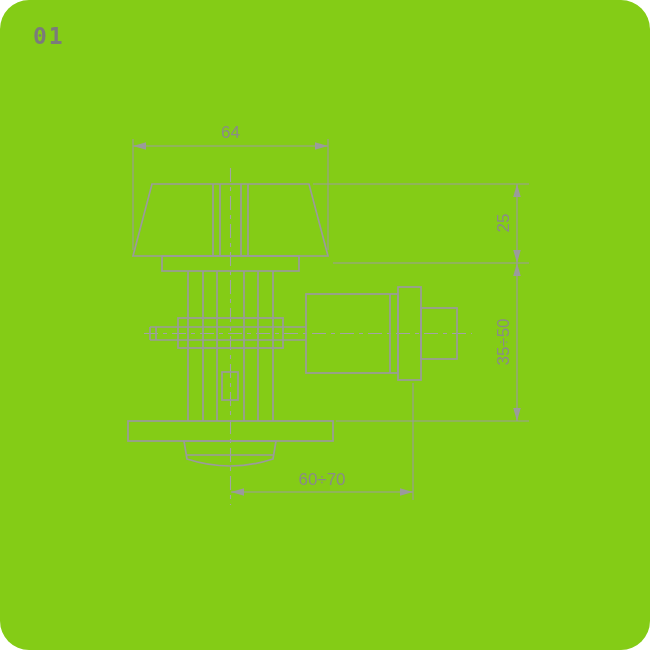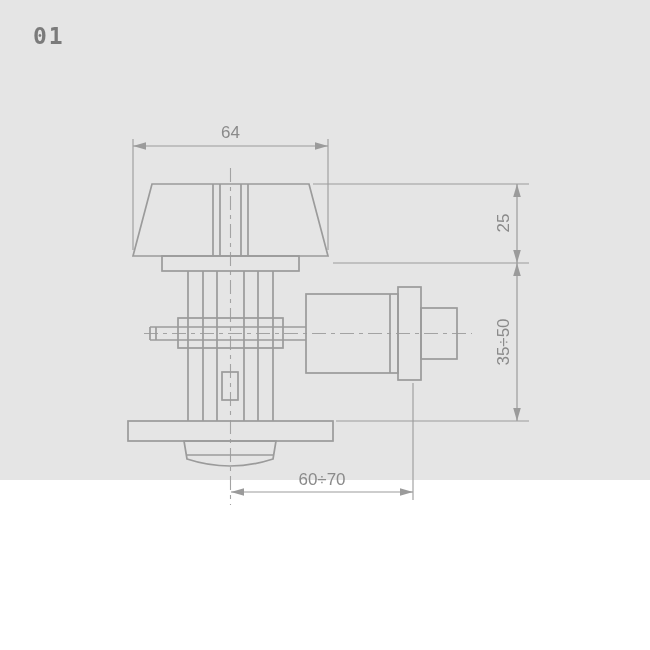--- a/index.html
+++ b/index.html
@@ -7,22 +7,23 @@
     padding: 0;
     background: #ffffff;
     width: 650px;
     height: 650px;
     overflow: hidden;
     font-family: "Liberation Sans", sans-serif;
   }
   .canvas {
     position: relative;
     width: 650px;
-    height: 480px;
-    background: #e5e5e5;
+    height: 650px;
+    background: #84cc16;
+    border-radius: 29px;
   }
   svg { display: block; }
   .outline {
     stroke: #9b9b9b;
     stroke-width: 1.7;
     fill: none;
     stroke-linejoin: miter;
     stroke-linecap: butt;
   }
   .centerline {

